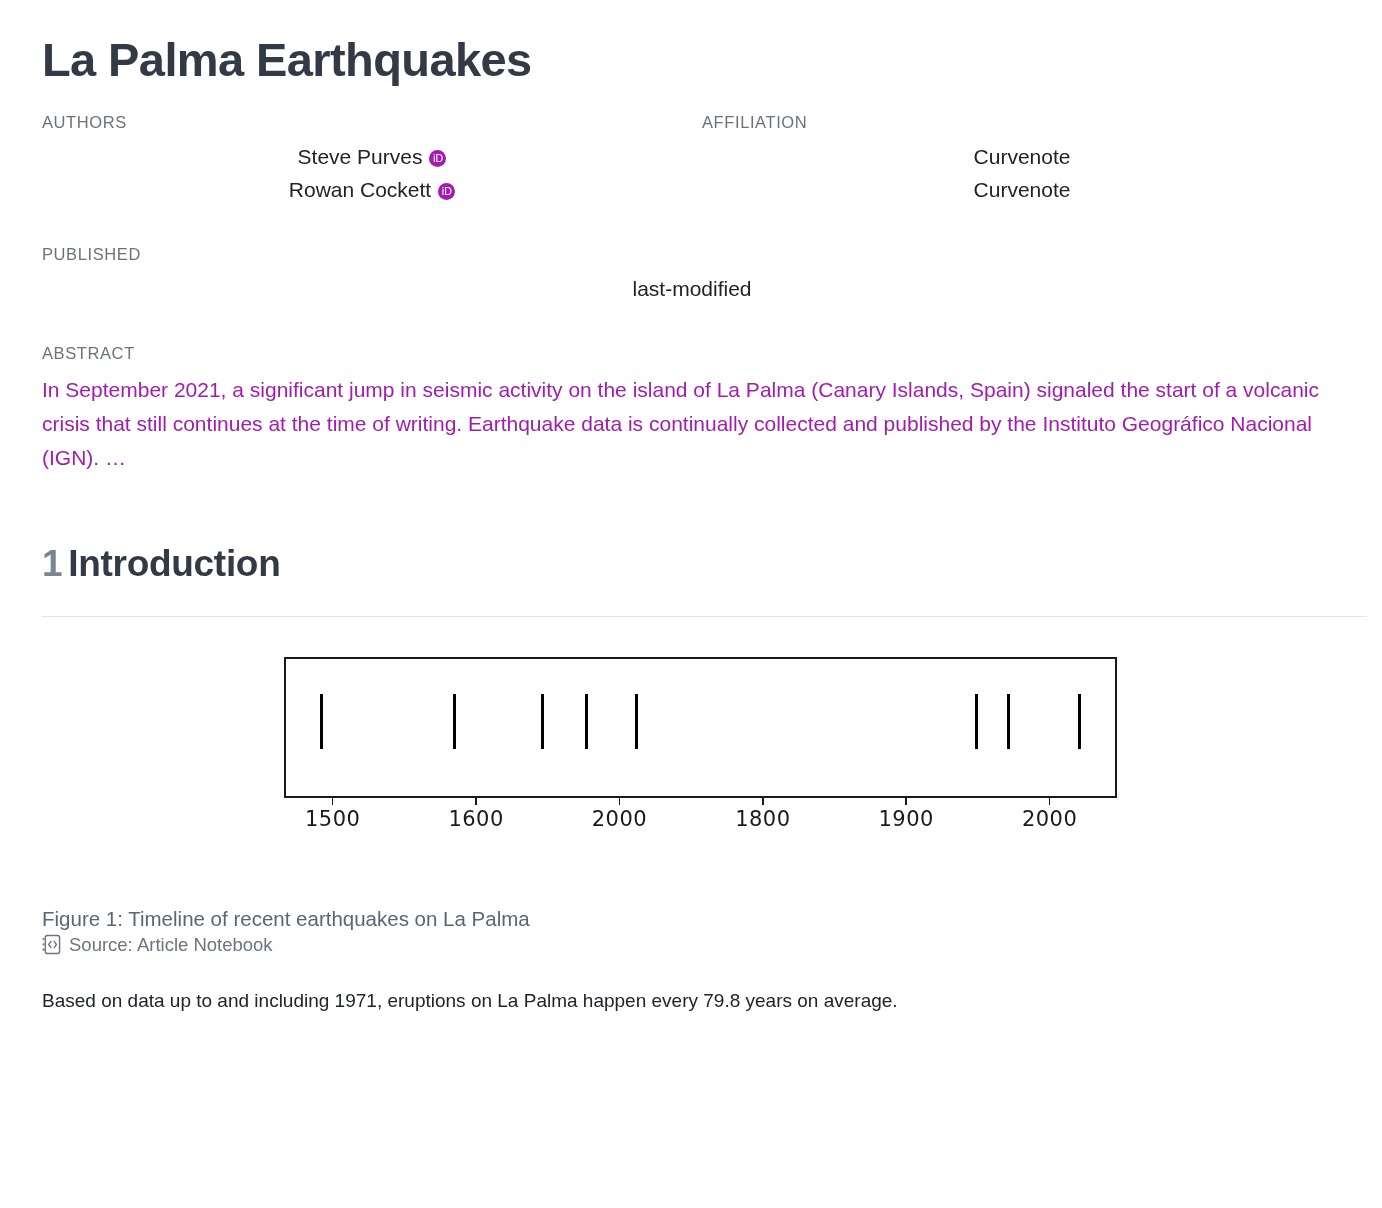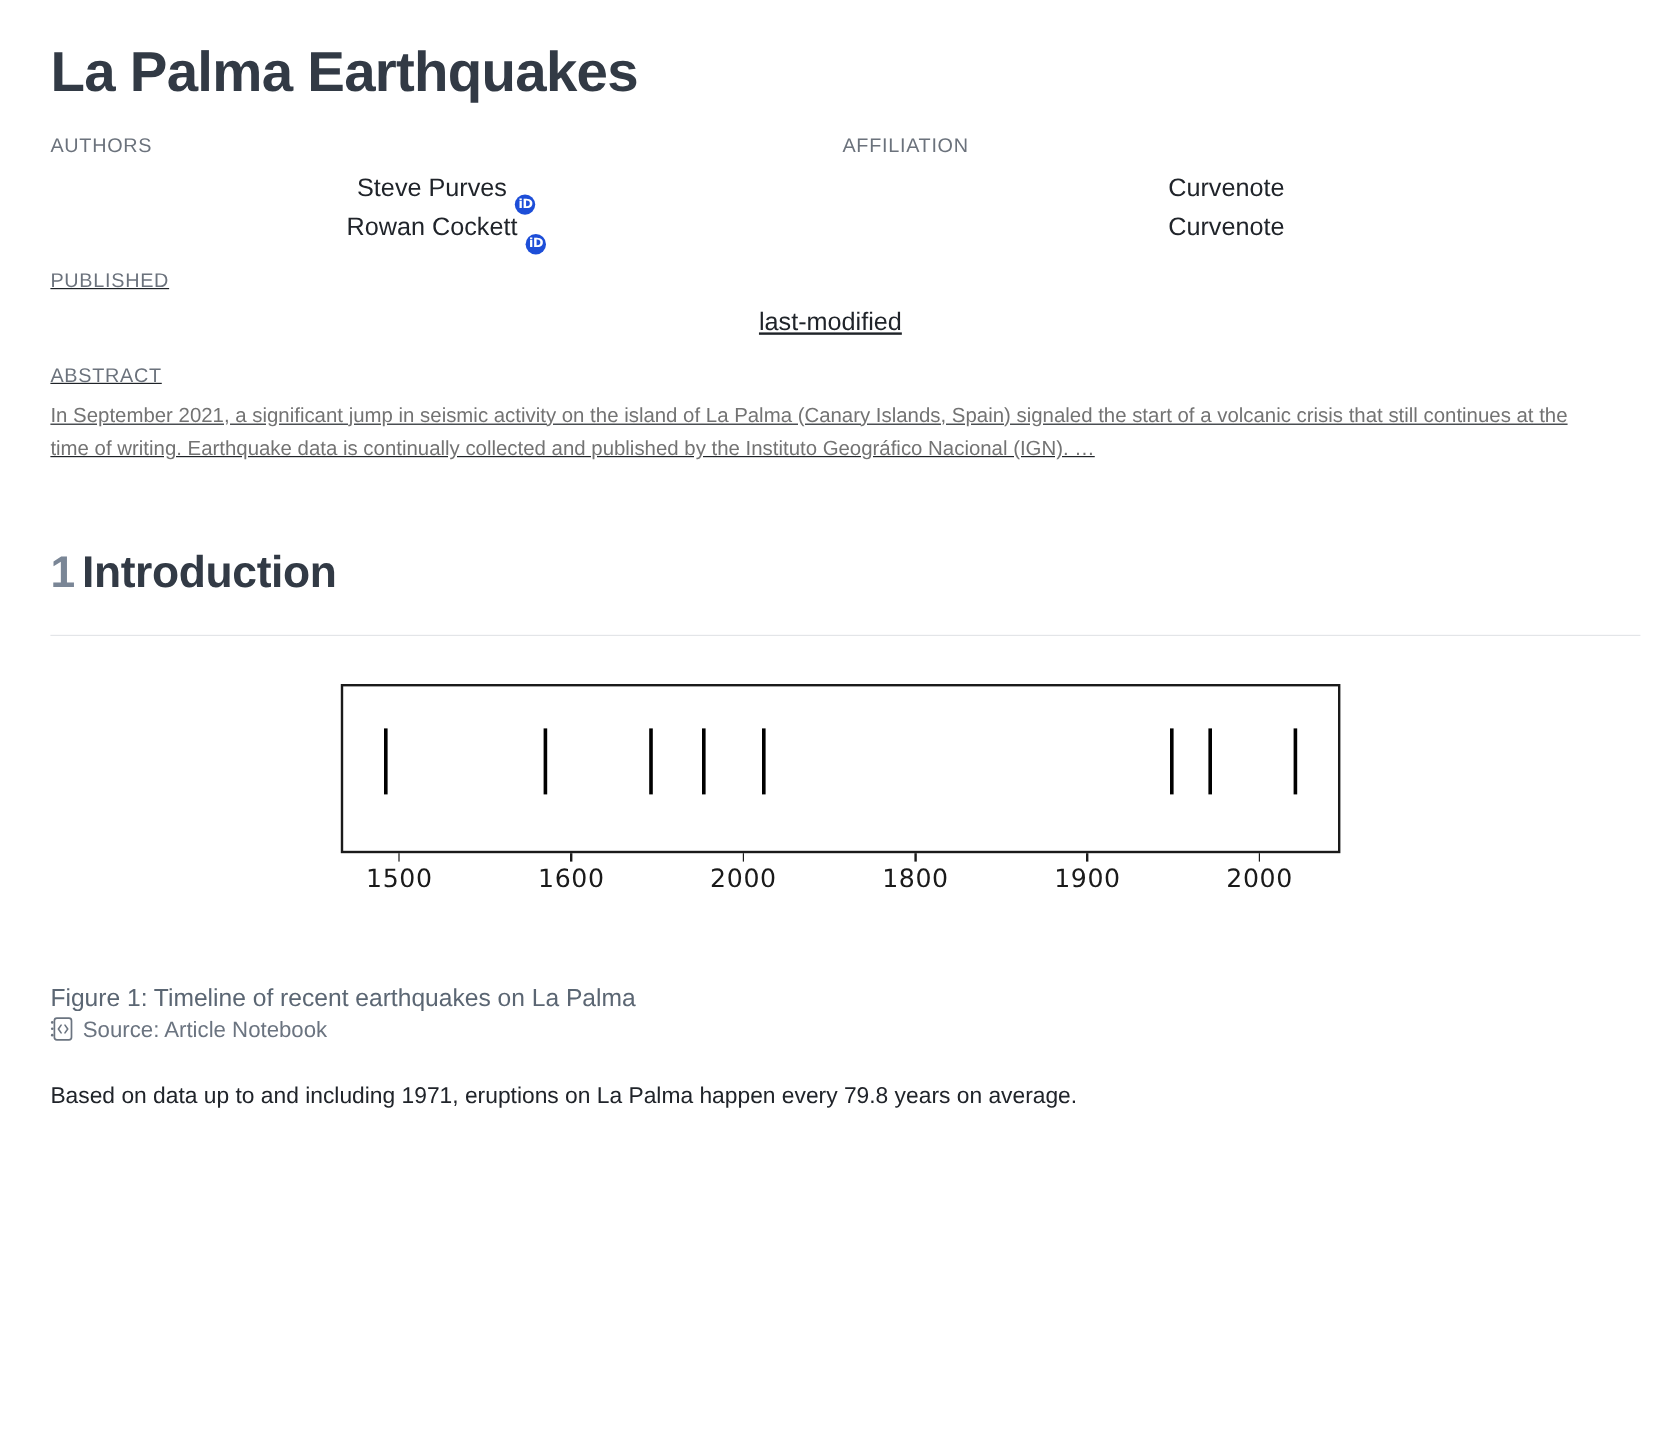--- a/index.html
+++ b/index.html
@@ -58,38 +58,38 @@
   .fm-block { margin-bottom: 0; }
 
   
   .orcid {
     display: inline-flex;
     align-items: center;
     justify-content: center;
     width: 17px;
     height: 17px;
     border-radius: 50%;
-    background: #1d4ed8;
+    background: #a21caf;
     color: #ffffff;
     font-size: 10.5px;
-    font-weight: 700;
+    font-weight: 400;
     line-height: 1;
     letter-spacing: -0.3px;
     flex: 0 0 auto;
     position: relative;
-    top: 13px;
+    top: 1px;
     font-family: "DejaVu Sans", sans-serif;
   }
 
   
-  .section-block { margin-top: 18px; text-decoration: underline; }
+  .section-block { margin-top: 38px; }
   .abstract-text {
-    font-size: 17px;
+    font-size: 21px;
     line-height: 1.62;
-    color: #737373;
+    color: #a21caf;
     max-width: 1305px;
   }
 
   
   .section-head {
     margin-top: 68px;
     font-size: 37px;
     font-weight: 700;
     letter-spacing: -0.3px;
     color: #323a45;

